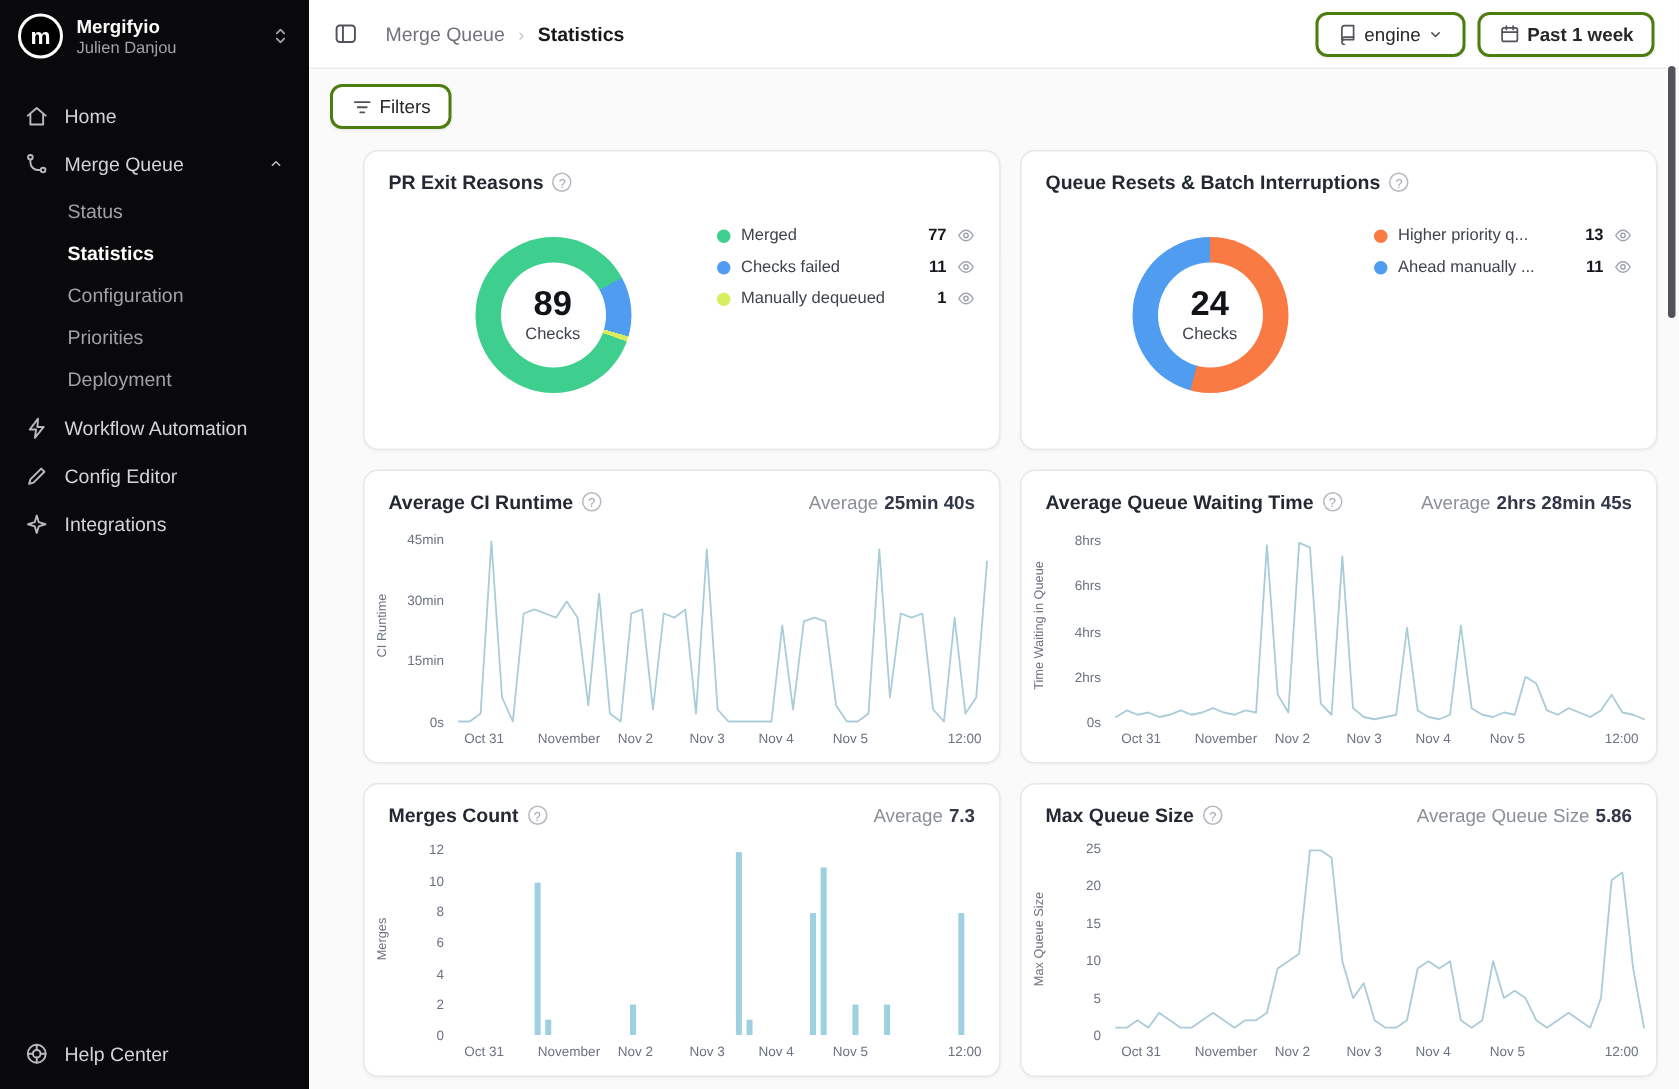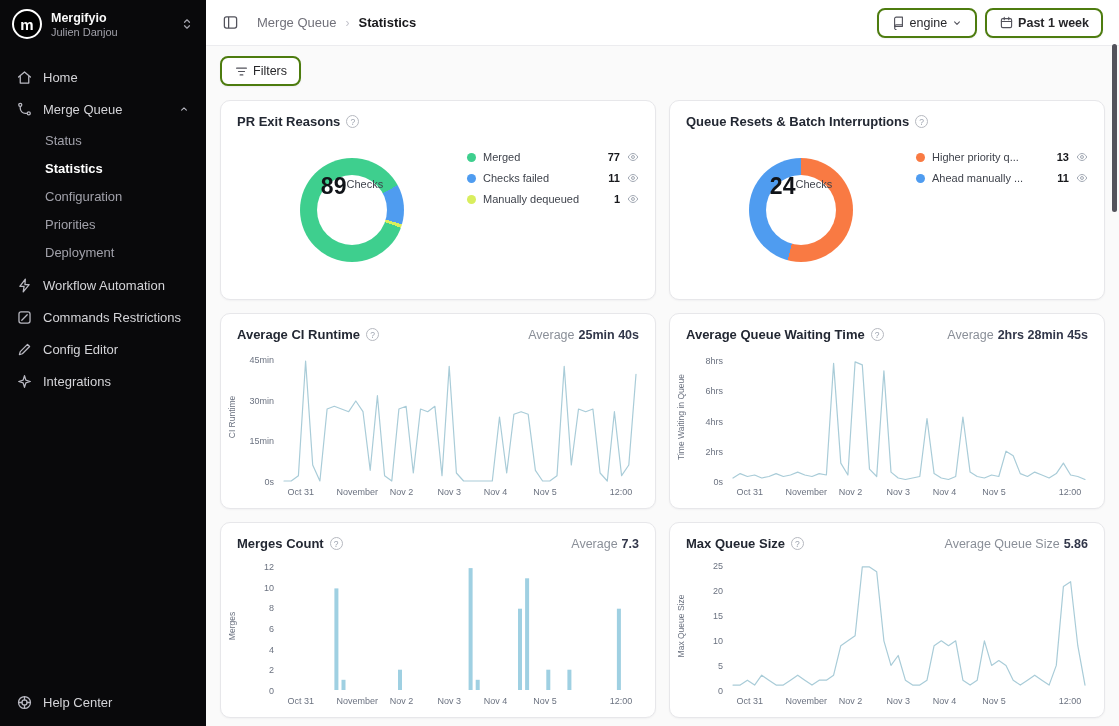--- a/index.html
+++ b/index.html
@@ -33,33 +33,33 @@
   .crumbs{display:flex;align-items:center;gap:9px;margin-left:18px;flex:1;min-width:0;}
   .crumb-a{font-size:13px;color:#71717a;cursor:pointer;}
   .crumb-sep{color:#c4c4cc;font-size:12px;}
   .crumb-b{font-size:13px;color:#18181b;font-weight:600;}
   .top-actions{display:flex;gap:8px;align-items:center;}
   .pill{background:#fff;border:2px solid #4d7c0f;border-radius:8px;height:30px;display:inline-flex;align-items:center;gap:4px;padding:0 12px;font-size:12.5px;color:#27272a;box-shadow:0 1px 2px rgba(16,24,40,.06);cursor:pointer;white-space:nowrap;}
   .pill svg{color:#52525b;flex:none;}
   .pill .bold{font-weight:600;}
   .toolbar{height:42px;display:flex;align-items:center;justify-content:space-between;padding:8px 14px 0;flex:none;}
 
-  .content{flex:1;padding:12px 14px 8px;display:grid;grid-template-columns:1fr 1fr;grid-template-rows:200px 196px 196px;gap:13px;overflow:hidden;}
+  .content{flex:1;padding:12px 14px 8px;display:grid;grid-template-columns:1fr 1fr;grid-template-rows:200px 196px 196px;gap:13px;overflow:hidden;margin-left:22px;}
   .card{background:#fff;border:1px solid #e7e7ea;border-radius:10px;box-shadow:0 1px 2px rgba(16,24,40,.04);display:flex;flex-direction:column;min-width:0;overflow:hidden;}
   .card-head{display:flex;align-items:center;padding:13px 16px 6px;gap:6px;flex:none;}
   .card-title{font-size:13px;font-weight:600;color:#232833;white-space:nowrap;}
   .help{width:13px;height:13px;border-radius:50%;border:1px solid #b6b9c0;color:#9ca3af;font-size:8.5px;display:inline-flex;align-items:center;justify-content:center;flex:none;cursor:pointer;}
   .card-avg{margin-left:auto;font-size:12.5px;color:#8a8f98;white-space:nowrap;}
   .avg-value{color:#32374a;font-weight:600;margin-left:4px;}
 
   
   .donut-wrap{flex:1;display:flex;align-items:center;padding:0 16px 14px;}
   .donut-zone{flex:1;display:flex;justify-content:center;}
   .donut{width:104px;height:104px;border-radius:50%;position:relative;}
-  .donut-hole{position:absolute;inset:17px;background:#fff;border-radius:50%;display:flex;align-items:flex-start;justify-content:center;}
+  .donut-hole{position:absolute;inset:17px;background:#fff;border-radius:50%;display:flex;flex-direction:column;align-items:center;justify-content:center;}
   .donut-num{font-size:23px;font-weight:600;color:#101318;line-height:1;}
   .donut-cap{font-size:11px;color:#3f434c;margin-top:3px;}
   .legend{width:172px;align-self:flex-start;margin-top:16px;display:flex;flex-direction:column;gap:9px;}
   .leg-row{display:flex;align-items:center;gap:7px;font-size:11px;color:#3f434c;}
   .dot{width:9px;height:9px;border-radius:50%;flex:none;}
   .leg-label{flex:1;white-space:nowrap;overflow:hidden;}
   .leg-val{font-weight:600;color:#17181c;}
   .eye{color:#9ca3af;display:flex;cursor:pointer;}
 
   
@@ -126,27 +126,20 @@
         </div>
       <div class="nav-item">
           <span class="lbl">Deployment</span>
         </div>
     </div>
     <div class="nav-item">
       <svg width="17" height="17" viewBox="0 0 20 20" fill="none" stroke="currentColor" stroke-width="1.5" stroke-linecap="round" stroke-linejoin="round">
           <path d="M11 2.5 4.5 11h5L8.5 17.5 15.5 9h-5Z"></path>
         </svg>
       <span class="lbl">Workflow Automation</span>
-    </div>
-    <div class="nav-item">
-      <svg width="17" height="17" viewBox="0 0 20 20" fill="none" stroke="currentColor" stroke-width="1.5" stroke-linecap="round" stroke-linejoin="round">
-          <rect x="3.5" y="3.5" width="13" height="13" rx="2.5"></rect>
-          <path d="M6.8 13.2 13.2 6.8"></path>
-        </svg>
-      <span class="lbl">Commands Restrictions</span>
     </div>
     <div class="nav-item">
       <svg width="17" height="17" viewBox="0 0 20 20" fill="none" stroke="currentColor" stroke-width="1.5" stroke-linecap="round" stroke-linejoin="round">
           <path d="M4 16l1-3.5L13.5 4 16 6.5 7.5 15Z"></path>
         </svg>
       <span class="lbl">Config Editor</span>
     </div>
     <div class="nav-item">
       <svg width="17" height="17" viewBox="0 0 20 20" fill="none" stroke="currentColor" stroke-width="1.5" stroke-linecap="round" stroke-linejoin="round">
           <path d="M10 3.2 11.6 8.4 16.8 10 11.6 11.6 10 16.8 8.4 11.6 3.2 10 8.4 8.4Z"></path>

